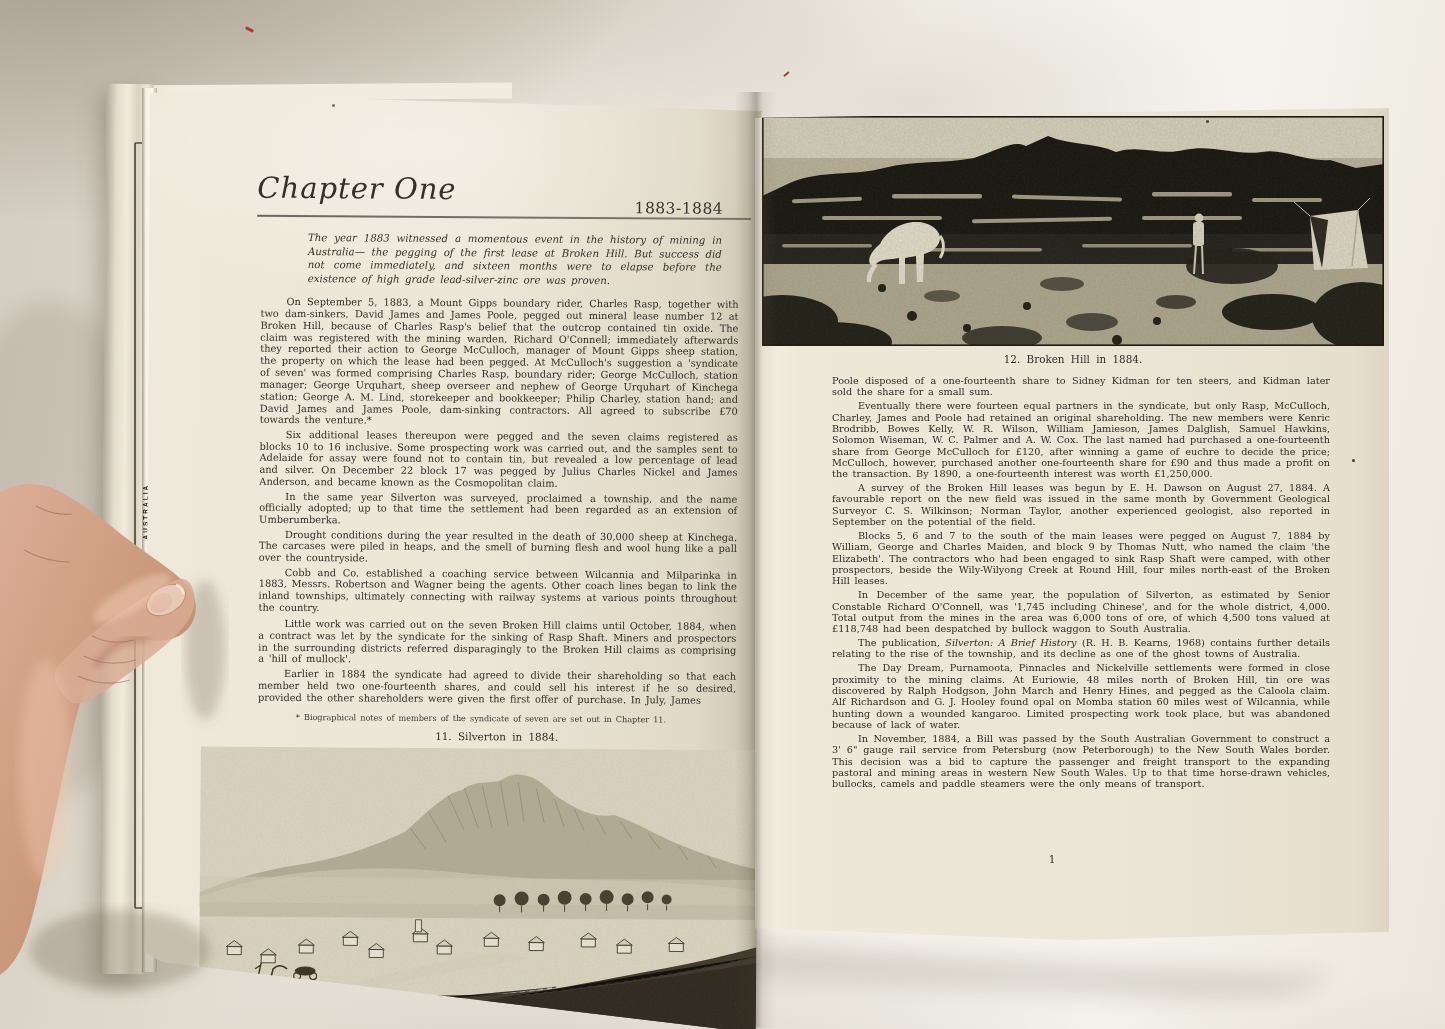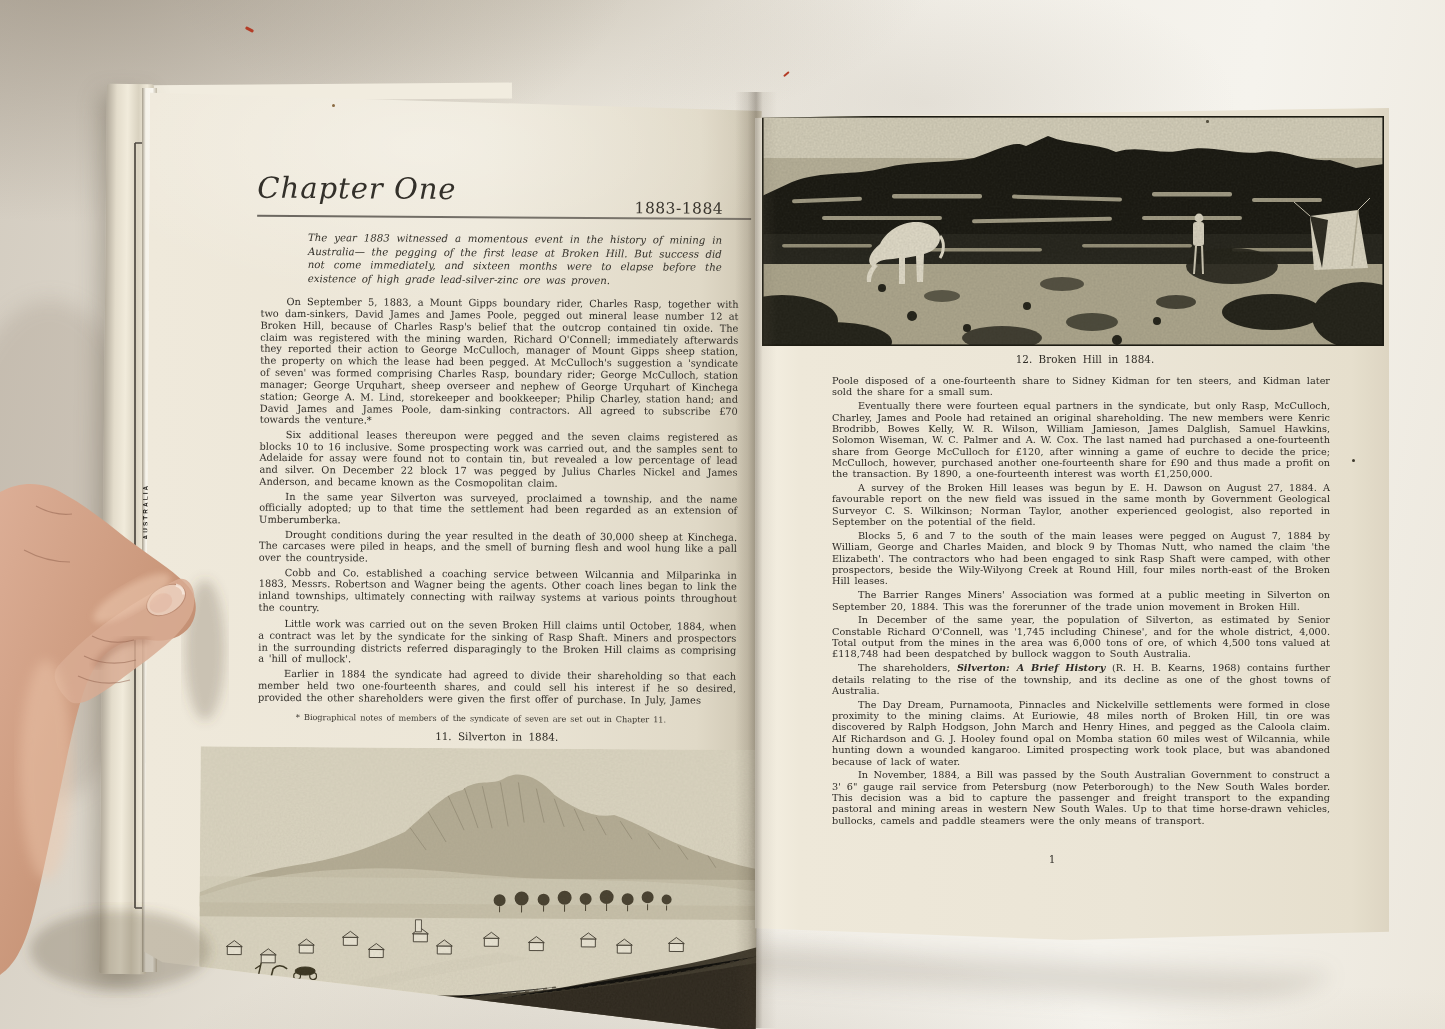--- a/index.html
+++ b/index.html
@@ -60,25 +60,25 @@
   .body-left{position:absolute;left:112px;top:207px;width:478px;font-size:9.8px;
     line-height:11.85px;text-align:justify;word-spacing:1.6px;}
   .body-left p, .body-right p{margin:0 0 2.5px 0;text-indent:26px;}
   .footnote{position:absolute;left:150px;top:623px;width:420px;font-size:8.1px;color:#3a362f;
     word-spacing:1.5px;}
   .fig-caption{position:absolute;text-align:center;font-size:10.4px;color:#2f2c26;word-spacing:3px;}
   .cap-11{left:112px;top:640px;width:478px;}
   .fig-11{position:absolute;left:55px;top:658px;width:562px;height:283px;}
   
   .fig-12{position:absolute;left:7px;top:8px;width:622px;height:230px;}
-  .cap-12{left:7px;top:245px;width:622px;padding-left:12px;}
+  .cap-12{left:7px;top:245px;width:622px;}
   .body-right{position:absolute;left:77px;top:267px;width:498px;font-size:9.7px;
     line-height:11.35px;text-align:justify;word-spacing:1.6px;}
   .page-num{position:absolute;left:77px;top:745px;width:440px;text-align:center;font-size:10.5px;color:#33302a;}
-  .it{font-style:italic;font-weight:bold;}
+  .it{font-style:italic;}
   
   .thread{position:absolute;z-index:60;width:9px;height:3px;border-radius:2px;background:#b43c26;}
   .t1{left:245px;top:28px;transform:rotate(28deg);}
   .t2{left:783px;top:73px;transform:rotate(-40deg);width:7px;height:2.4px;}
   .speck{position:absolute;border-radius:50%;background:#8a6b42;z-index:40;}
   .s1{left:332px;top:104px;width:3px;height:3px;}
   .s2{left:1206px;top:120px;width:2.5px;height:2.5px;background:#55503f;}
   .s3{left:1352px;top:459px;width:3px;height:3px;background:#3e3a2e;}
   .hand{position:absolute;left:0;top:470px;width:230px;height:560px;z-index:50;}
 </style>
@@ -265,23 +265,22 @@
       <rect x="0.8" y="0.8" width="620.4" height="228.4" fill="none" stroke="#1d1c13" stroke-width="1.6"></rect>
     </svg>
 
     <div class="fig-caption cap-12">12. Broken Hill in 1884.</div>
 
     <div class="body-right">
       <p style="text-indent:0">Poole disposed of a one-fourteenth share to Sidney Kidman for ten steers, and Kidman later sold the share for a small sum.</p>
       <p>Eventually there were fourteen equal partners in the syndicate, but only Rasp, McCulloch, Charley, James and Poole had retained an original shareholding. The new members were Kenric Brodribb, Bowes Kelly, W. R. Wilson, William Jamieson, James Dalglish, Samuel Hawkins, Solomon Wiseman, W. C. Palmer and A. W. Cox. The last named had purchased a one-fourteenth share from George McCulloch for £120, after winning a game of euchre to decide the price; McCulloch, however, purchased another one-fourteenth share for £90 and thus made a profit on the transaction. By 1890, a one-fourteenth interest was worth £1,250,000.</p>
       <p>A survey of the Broken Hill leases was begun by E. H. Dawson on August 27, 1884. A favourable report on the new field was issued in the same month by Government Geological Surveyor C. S. Wilkinson; Norman Taylor, another experienced geologist, also reported in September on the potential of the field.</p>
       <p>Blocks 5, 6 and 7 to the south of the main leases were pegged on August 7, 1884 by William, George and Charles Maiden, and block 9 by Thomas Nutt, who named the claim 'the Elizabeth'. The contractors who had been engaged to sink Rasp Shaft were camped, with other prospectors, beside the Wily-Wilyong Creek at Round Hill, four miles north-east of the Broken Hill leases.</p>
-      <p>The Barrier Ranges Miners' Association was formed at a public meeting in Silverton on September 20, 1884. This was the forerunner of the trade union movement in Broken Hill.</p>
       <p>In December of the same year, the population of Silverton, as estimated by Senior Constable Richard O'Connell, was '1,745 including Chinese', and for the whole district, 4,000. Total output from the mines in the area was 6,000 tons of ore, of which 4,500 tons valued at £118,748 had been despatched by bullock waggon to South Australia.</p>
-      <p><span>The shareholders, </span><span class="it">Silverton: A Brief History</span><span> (R. H. B. Kearns, 1968) contains further details relating to the rise of the township, and its decline as one of the ghost towns of Australia.</span></p>
+      <p><span>The publication, </span><span class="it">Silverton: A Brief History</span><span> (R. H. B. Kearns, 1968) contains further details relating to the rise of the township, and its decline as one of the ghost towns of Australia.</span></p>
       <p>The Day Dream, Purnamoota, Pinnacles and Nickelville settlements were formed in close proximity to the mining claims. At Euriowie, 48 miles north of Broken Hill, tin ore was discovered by Ralph Hodgson, John March and Henry Hines, and pegged as the Caloola claim. Alf Richardson and G. J. Hooley found opal on Momba station 60 miles west of Wilcannia, while hunting down a wounded kangaroo. Limited prospecting work took place, but was abandoned because of lack of water.</p>
       <p>In November, 1884, a Bill was passed by the South Australian Government to construct a 3' 6" gauge rail service from Petersburg (now Peterborough) to the New South Wales border. This decision was a bid to capture the passenger and freight transport to the expanding pastoral and mining areas in western New South Wales. Up to that time horse-drawn vehicles, bullocks, camels and paddle steamers were the only means of transport.</p>
     </div>
 
     <div class="page-num">1</div>
   </div>
 
   <div class="gutter"></div>
 
   <svg class="hand" viewBox="0 0 230 560">

